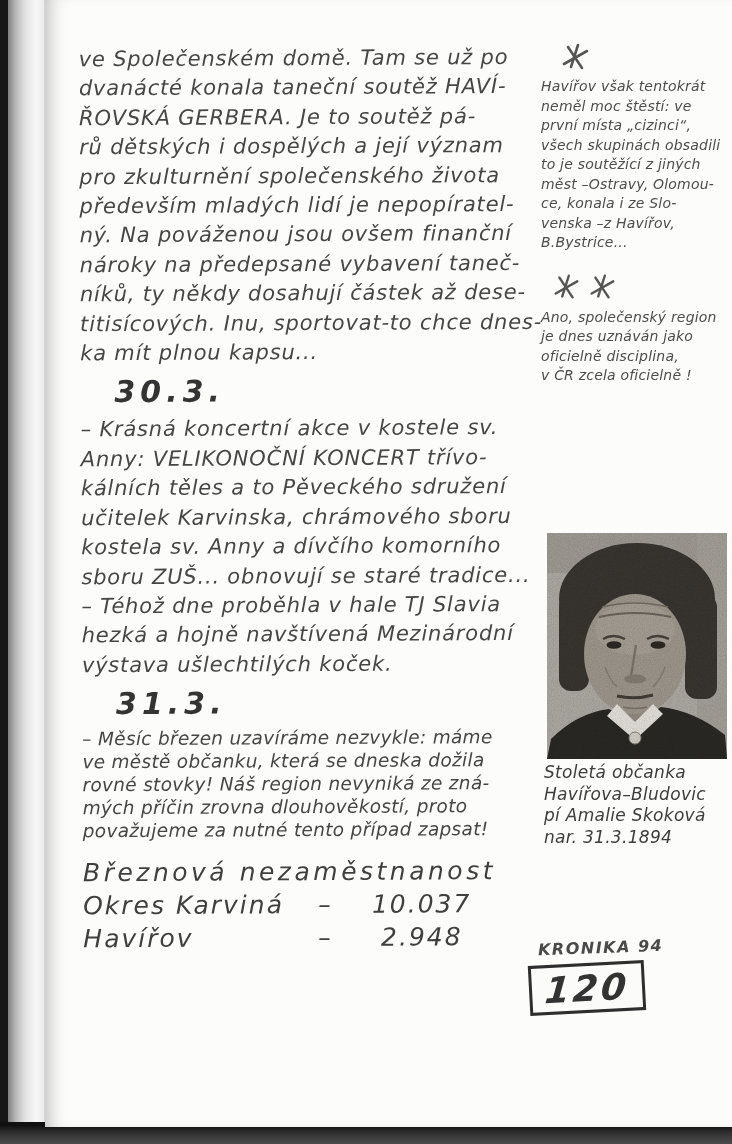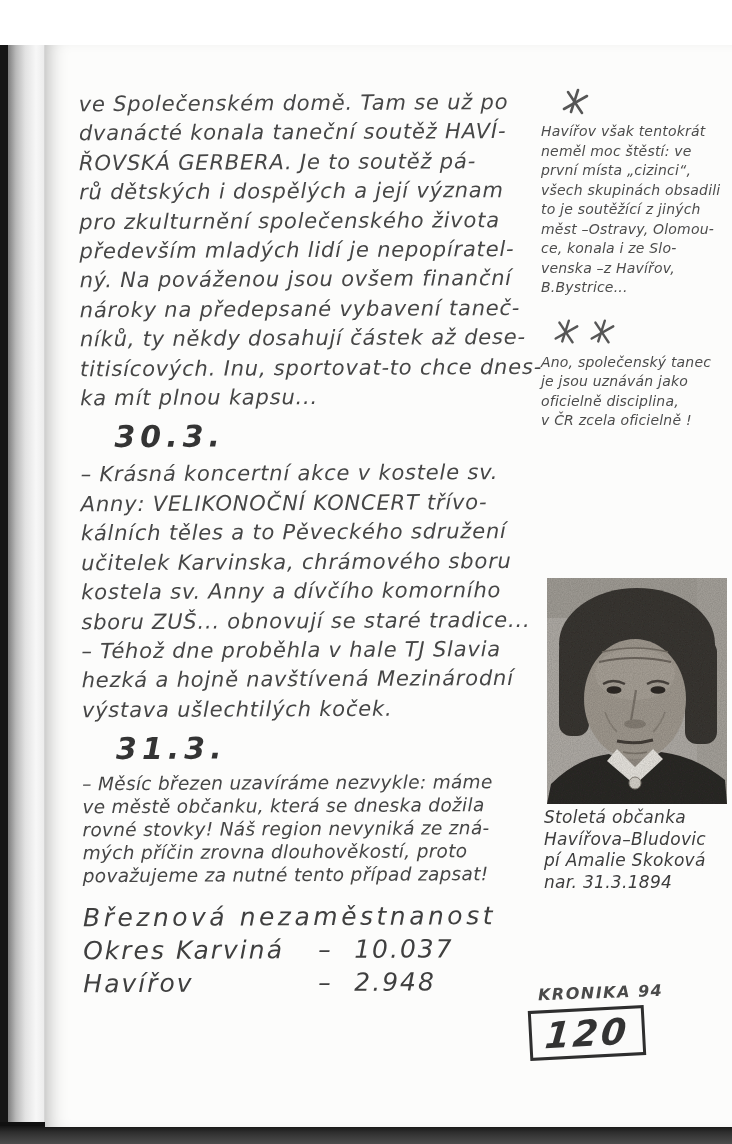--- a/index.html
+++ b/index.html
@@ -1,21 +1,21 @@
 <!DOCTYPE html>
 <html><head>
 <meta charset="utf-8">
 <style>
   html,body{margin:0;padding:0;}
   body{
     width:732px;height:1144px;position:relative;overflow:hidden;
     background:#ffffff;
     font-family:"DejaVu Sans", sans-serif;
   }
-  .scan{position:absolute;inset:0;margin-top:45px;}
+  .scan{position:absolute;inset:0;}
   .binding{position:absolute;left:0;top:0;bottom:0;width:8px;background:#161616;}
   .page-edges{
     position:absolute;left:8px;top:0;bottom:16px;width:36px;
     background:linear-gradient(90deg,#7e7e7e 0%,#b9b9b9 22%,#e2e2e2 48%,#f7f7f7 78%,#ececec 100%);
     border-right:1px solid #d6d6d6;
   }
   .bottom-band{
     position:absolute;left:0;right:0;bottom:0;height:18px;
     background:linear-gradient(180deg,#141414 0%,#2e2e2e 35%,#3f3f3f 70%,#4c4c4c 100%);
   }
@@ -35,21 +35,21 @@
   .para3 .hw-line{font-size:18.5px;line-height:23px;letter-spacing:0.3px;}
   .date-heading{
     font-size:30px;font-weight:bold;color:#343434;letter-spacing:5px;
     margin:6px 0 5px 34px;line-height:36px;
   }
   .stats{margin-top:14px;color:#3f3f3f;}
   .stats-title{font-size:25px;letter-spacing:3.5px;line-height:33px;white-space:nowrap;}
   .stats-row{display:flex;font-size:25px;letter-spacing:2px;line-height:33px;}
   .stats-label{width:235px;}
   .stats-dash{width:36px;}
-  .stats-value{width:135px;text-align:left;}
+  .stats-value{width:135px;text-align:center;}
 
   
   .side-col{position:absolute;left:496px;top:40px;width:190px;color:#4c4c4c;}
   .note-line{font-size:14px;line-height:19.5px;letter-spacing:0.2px;white-space:nowrap;color:#4c4c4c;}
   .star-row{height:34px;display:flex;gap:6px;padding-left:18px;align-items:center;}
   .star-row.double{margin-top:17px;margin-bottom:4px;padding-left:10px;}
   .note{margin-top:3px;}
 
   
   .photo{position:absolute;left:502px;top:533px;width:180px;height:226px;overflow:hidden;}
@@ -164,22 +164,22 @@
         </svg>
         <svg width="30" height="30" viewBox="0 0 32 32">
           <g stroke="#565656" stroke-width="2.6" stroke-linecap="round" fill="none">
             <line x1="5" y1="23" x2="28" y2="10"></line>
             <line x1="9" y1="6" x2="23" y2="27"></line>
             <line x1="12" y1="26" x2="19" y2="4"></line>
           </g>
         </svg>
       </div>
       <div class="note">
-          <div class="note-line">Ano, společenský tanec</div>
-          <div class="note-line">je jsou uznáván jako</div>
+          <div class="note-line">Ano, společenský region</div>
+          <div class="note-line">je dnes uznáván jako</div>
           <div class="note-line">oficielně disciplina,</div>
           <div class="note-line">v ČR zcela oficielně !</div>
         </div>
     </div>
 
     <div class="photo">
       <svg width="180" height="226" viewBox="0 0 180 226">
         <defs>
           <filter id="grain">
             <feTurbulence type="fractalNoise" baseFrequency="0.9" numOctaves="2" result="n"></feTurbulence>

